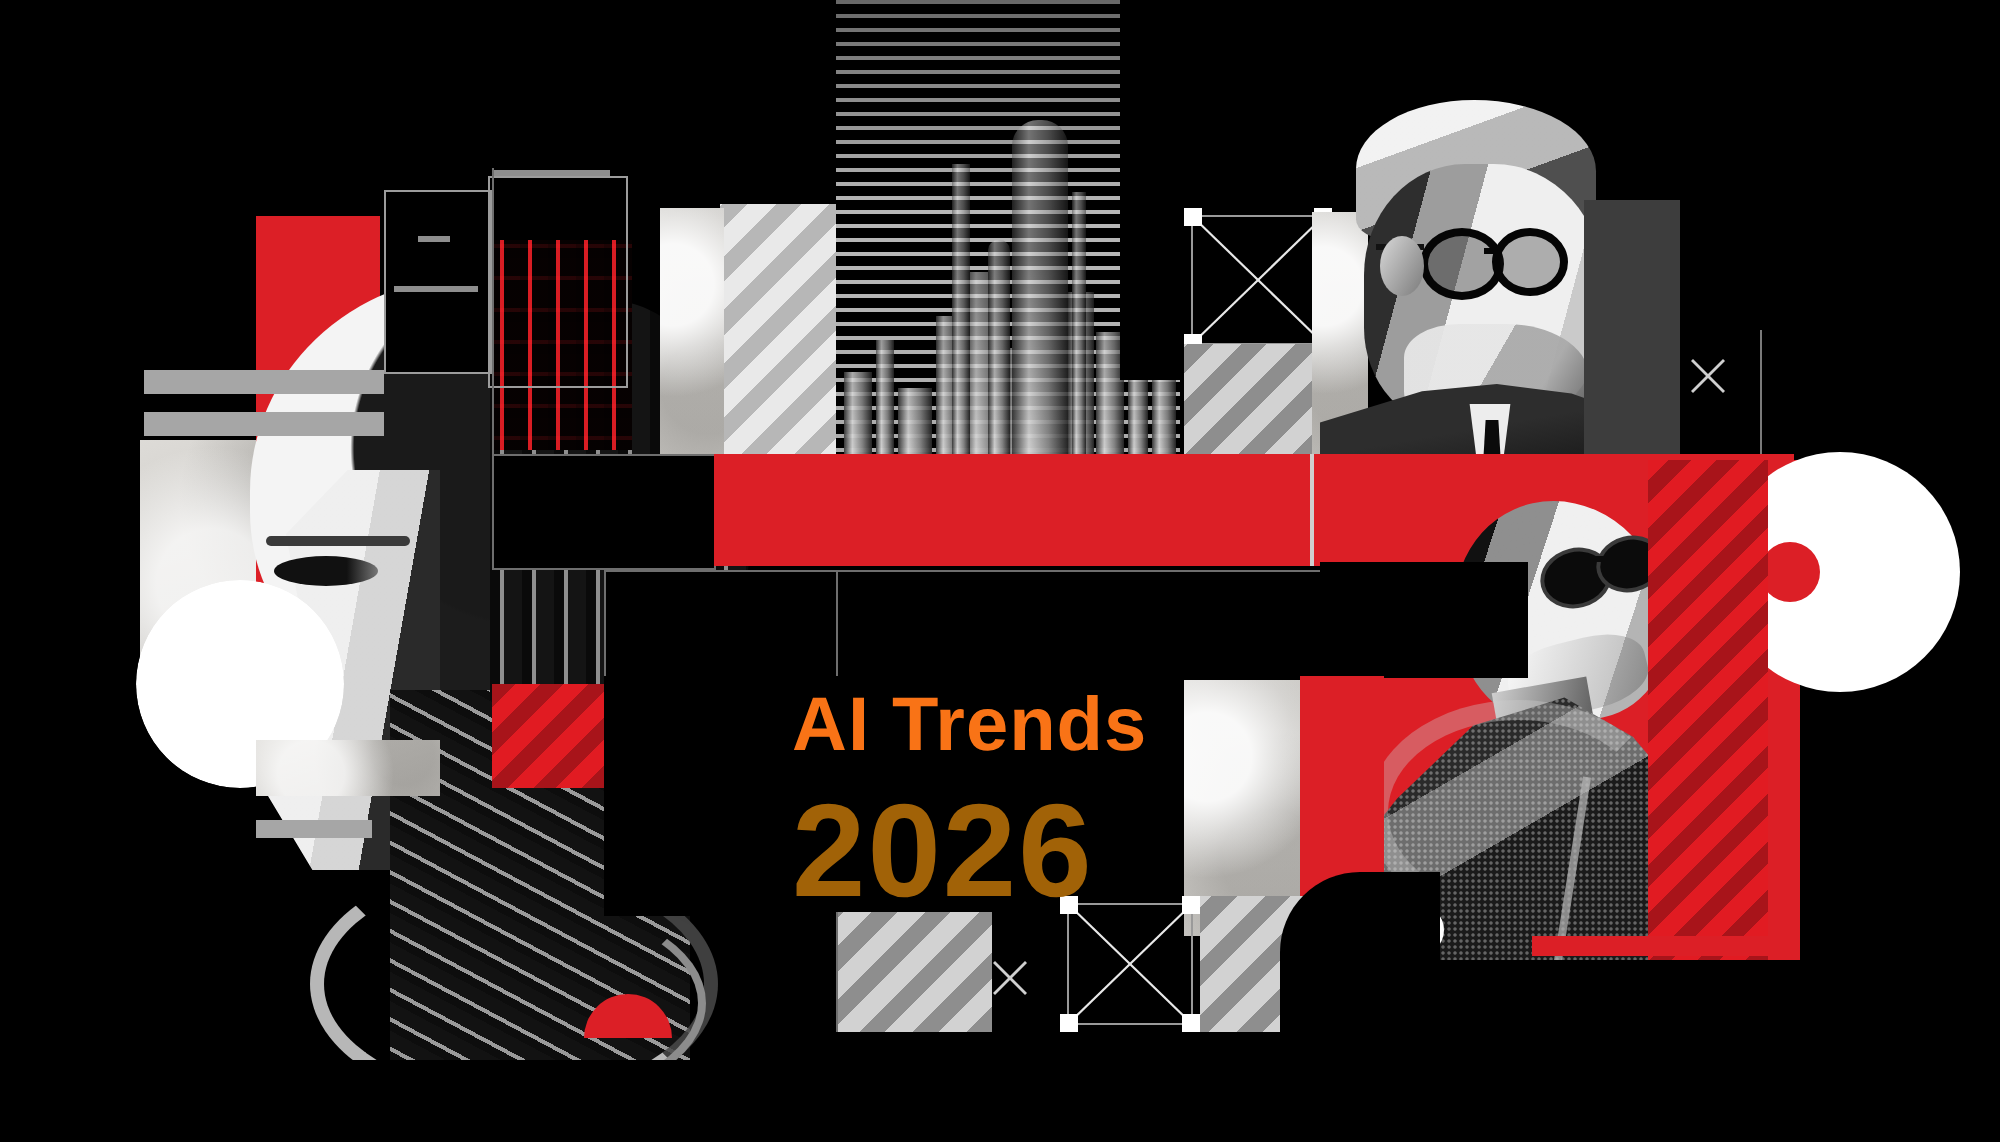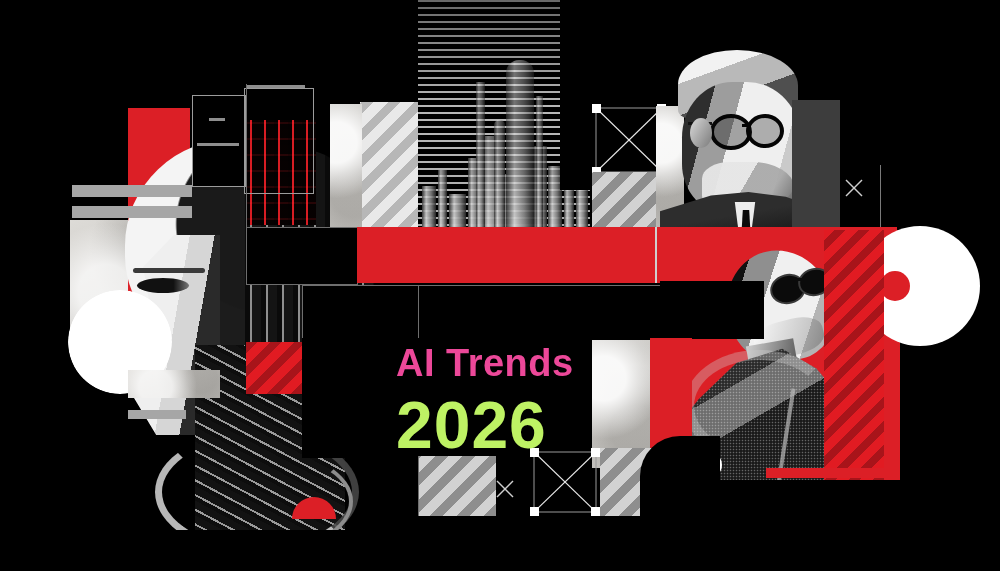--- a/index.html
+++ b/index.html
@@ -76,25 +76,25 @@
       radial-gradient(circle at 25% 25%,rgba(255,255,255,.25) 0 1px,rgba(0,0,0,0) 1.6px),
       radial-gradient(circle at 70% 60%,rgba(255,255,255,.18) 0 1px,rgba(0,0,0,0) 1.6px);
     background-size:4px 4px,6px 6px;
   }
 
   
   #title-panel{
     z-index:60;
   }
   .t-line1{
-    color:#ec4899;font-size:38px;font-weight:700;letter-spacing:.5px;
+    color:#f97316;font-size:38px;font-weight:700;letter-spacing:.5px;
     line-height:1;white-space:nowrap;
   }
   .t-line2{
-    color:#bef264;font-size:66px;font-weight:700;letter-spacing:1px;
+    color:#a16207;font-size:66px;font-weight:700;letter-spacing:1px;
     line-height:1;white-space:nowrap;margin-top:10px;
   }
 
   .xbox line{stroke:#e8e8e8;stroke-width:1.1;}
   .xbox rect.fr{fill:none;stroke:#9a9a9a;stroke-width:1;}
   .xbox rect.h{fill:#fff;}
   .xmark line{stroke:#cfcfcf;stroke-width:1.4;}
 </style>
 </head>
 <body>

